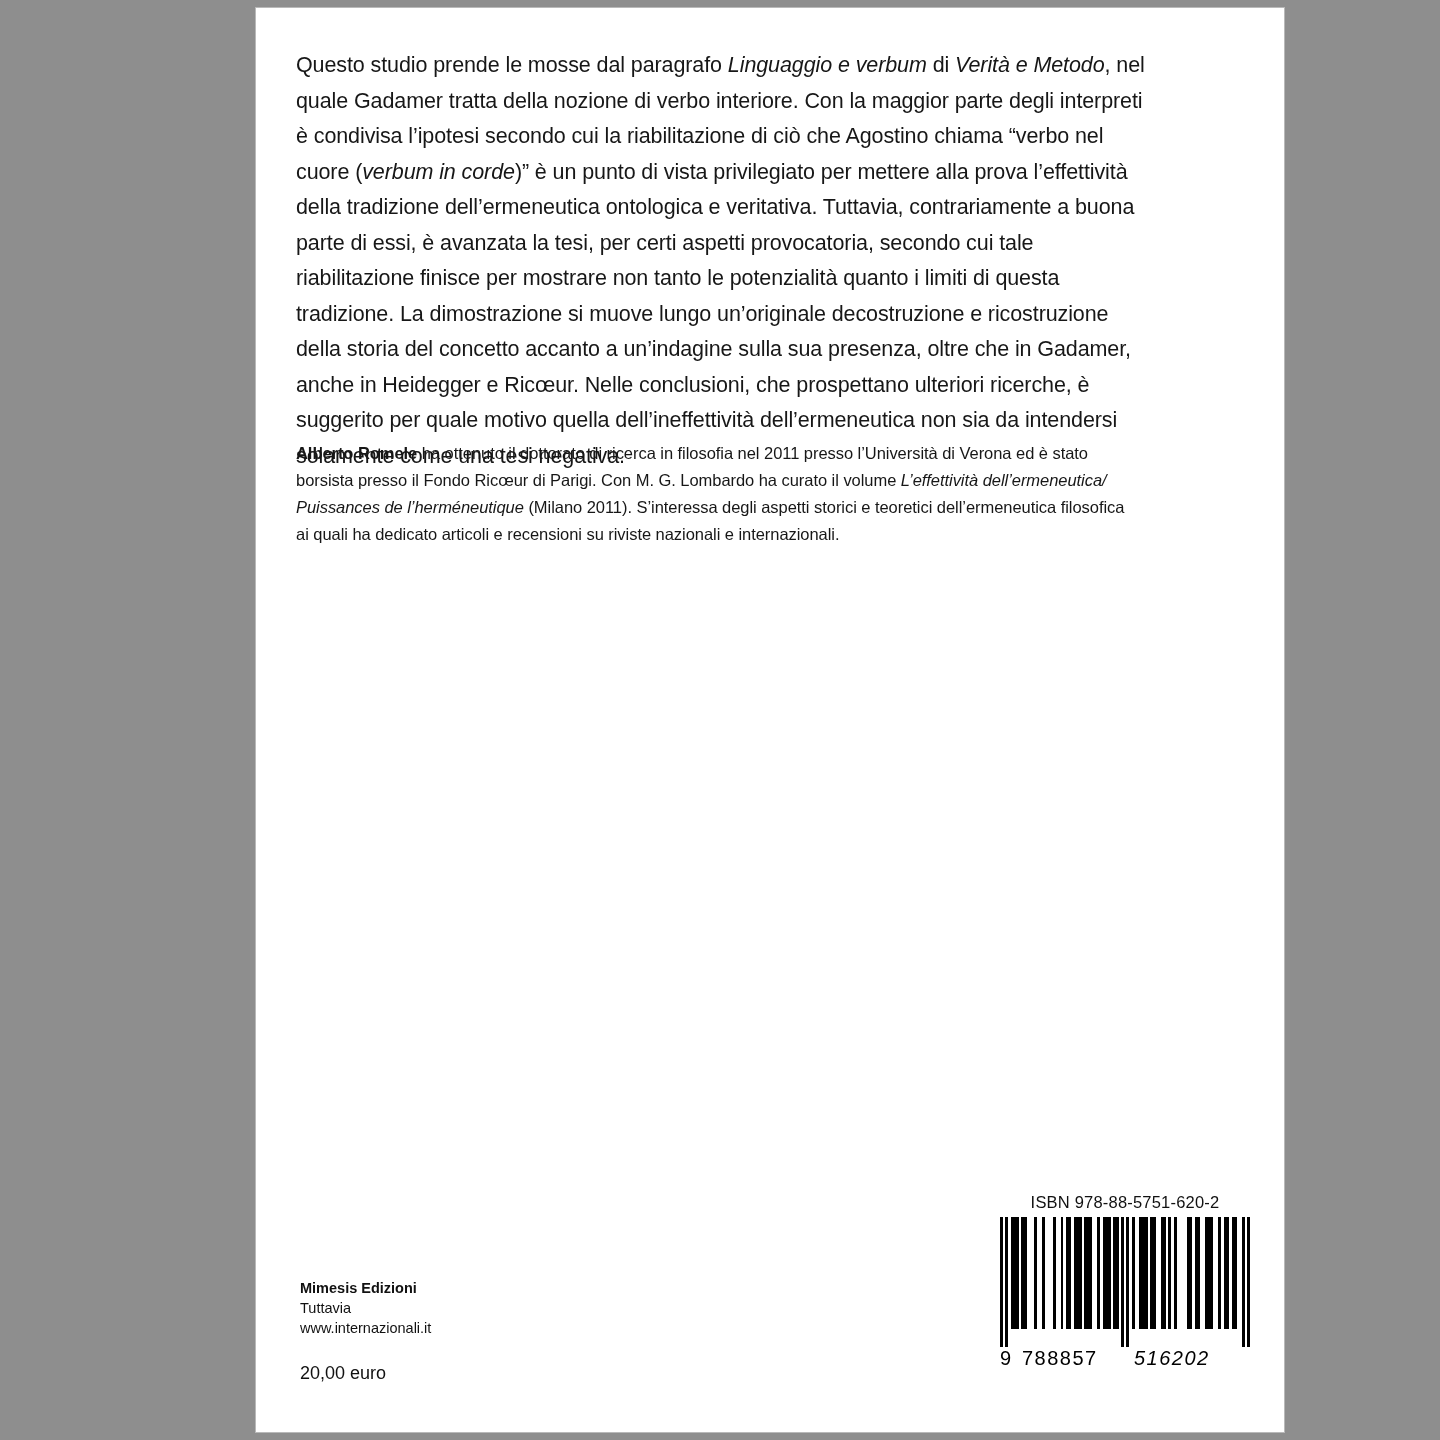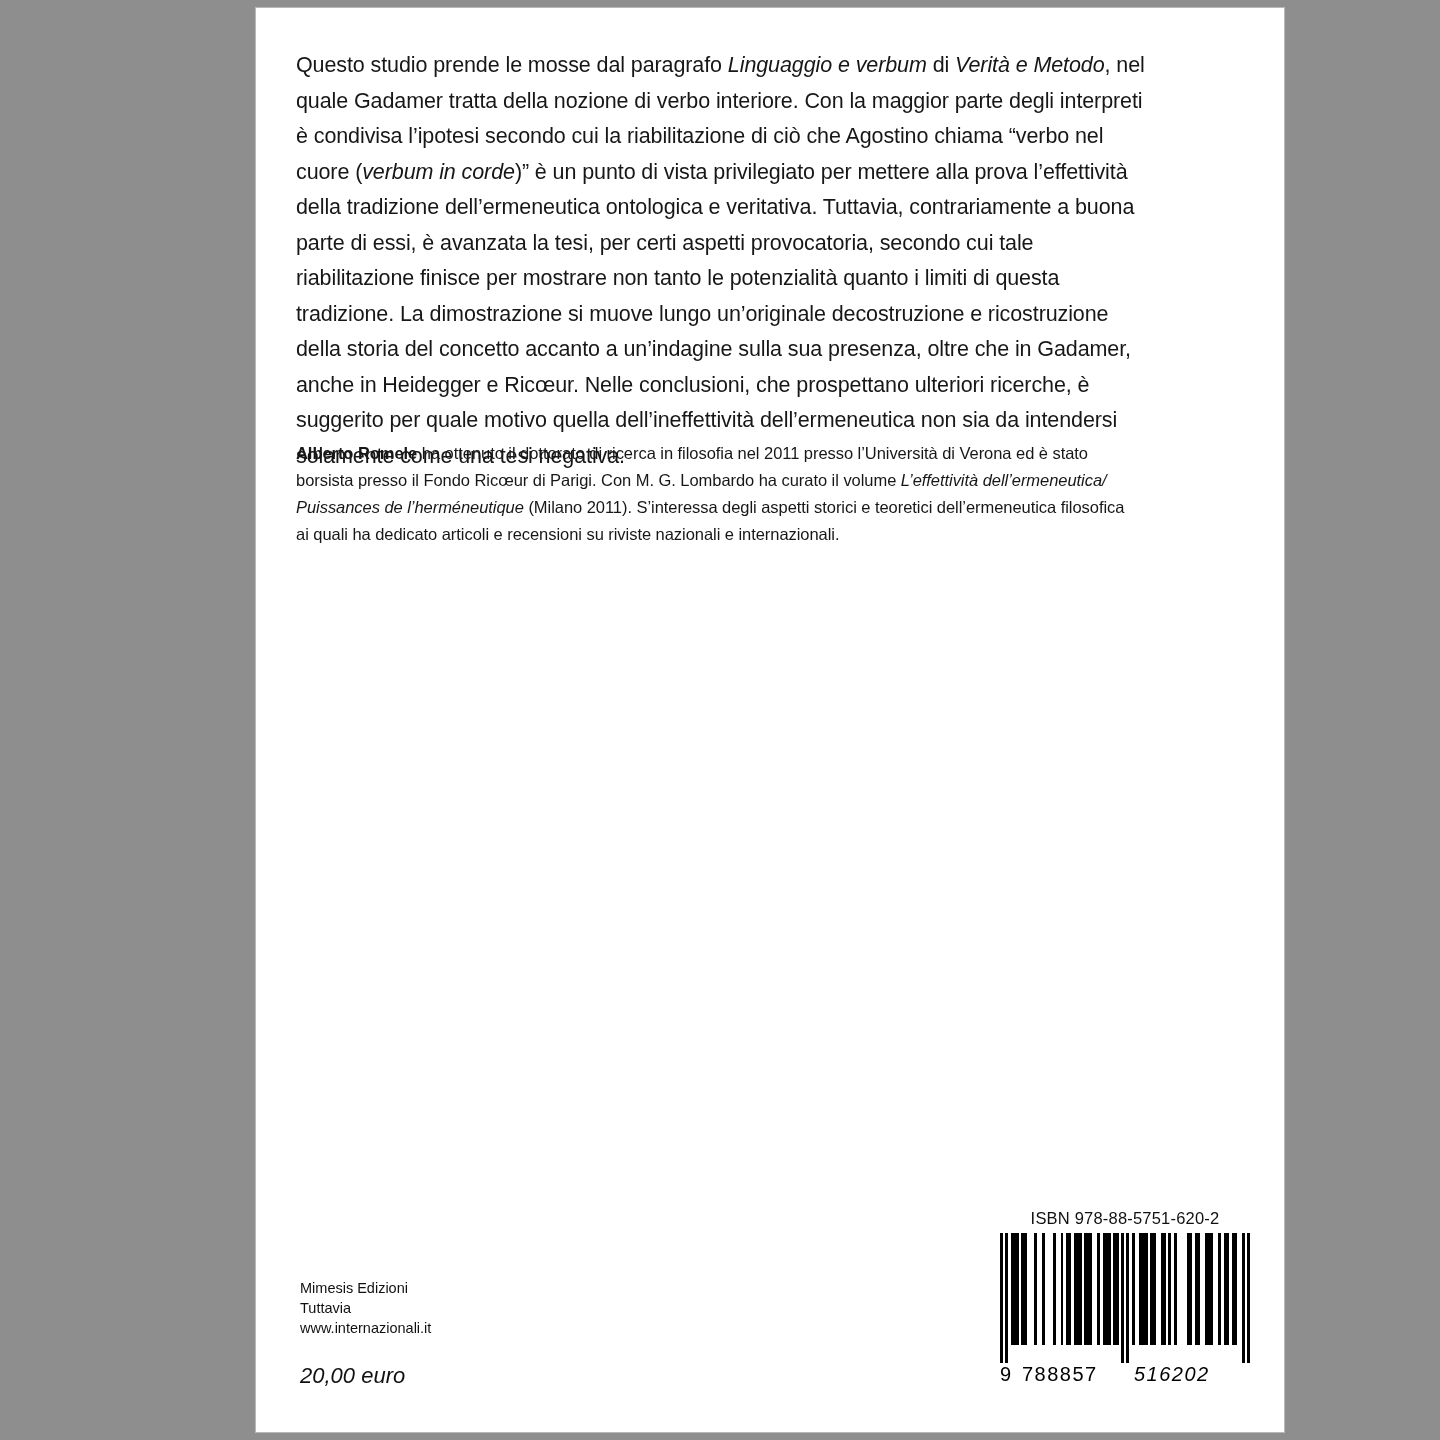--- a/index.html
+++ b/index.html
@@ -53,39 +53,37 @@
   .bio em { font-style: italic; }
 
   .publisher {
     position: absolute;
     left: 44px;
     top: 1270px;
     font-size: 14.5px;
     line-height: 20px;
     color: #111;
   }
-  .publisher .pub-name { font-weight: normal; font-size: 14.5px; }
+  .publisher .pub-name { font-weight: bold; font-size: 14.5px; }
   .publisher .pub-series { font-weight: normal; }
   .publisher .pub-url { font-weight: normal; }
 
   .price {
     position: absolute;
     left: 44px;
     top: 1355px;
-    font-size: 22px;
+    font-size: 18px;
     color: #111;
-    font-style: italic;
   }
 
   .barcode-block {
     position: absolute;
     right: 34px;
     top: 1185px;
     width: 250px;
-    margin-top: 16px;
   }
   .isbn-text {
     font-size: 16.5px;
     color: #111;
     text-align: center;
     letter-spacing: 0.2px;
     margin-bottom: 5px;
   }
   .barcode {
     position: relative;

